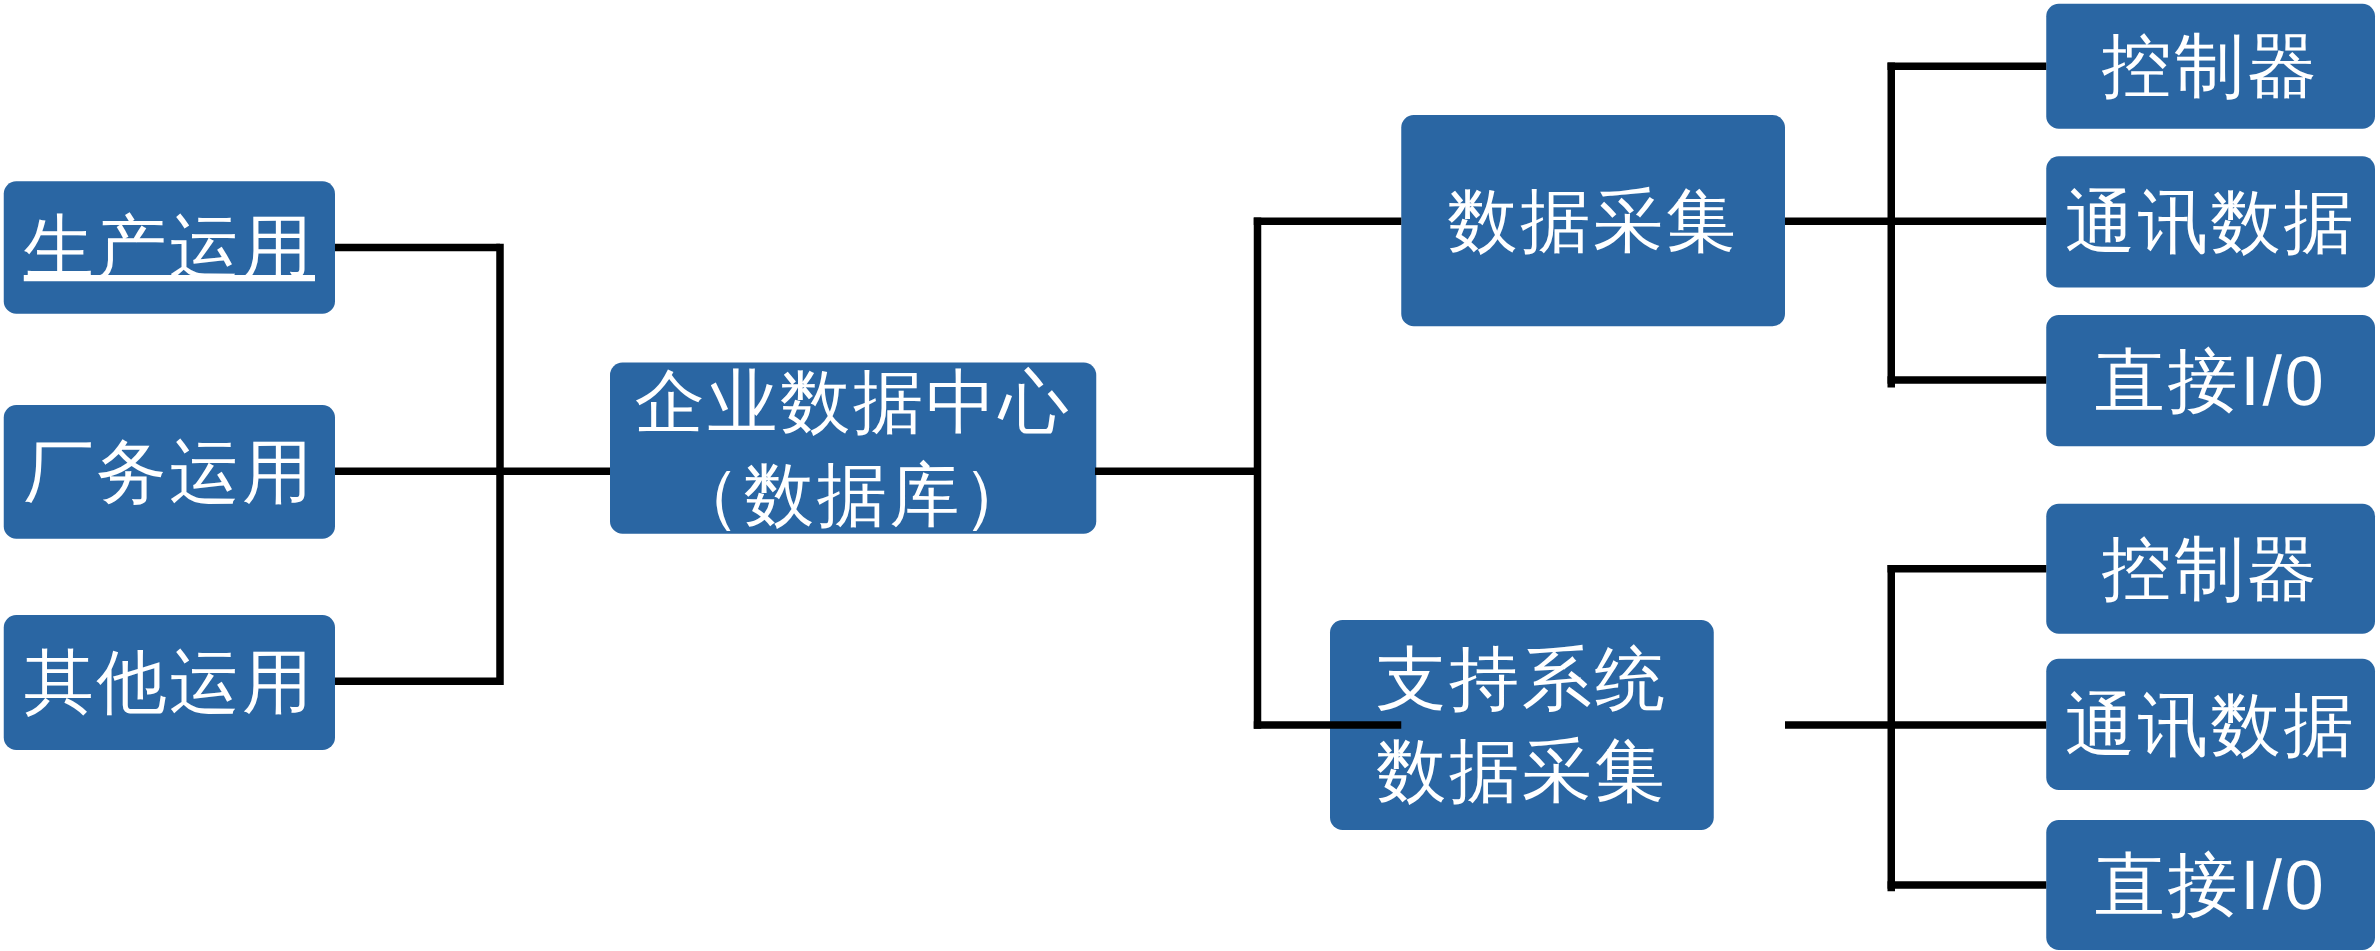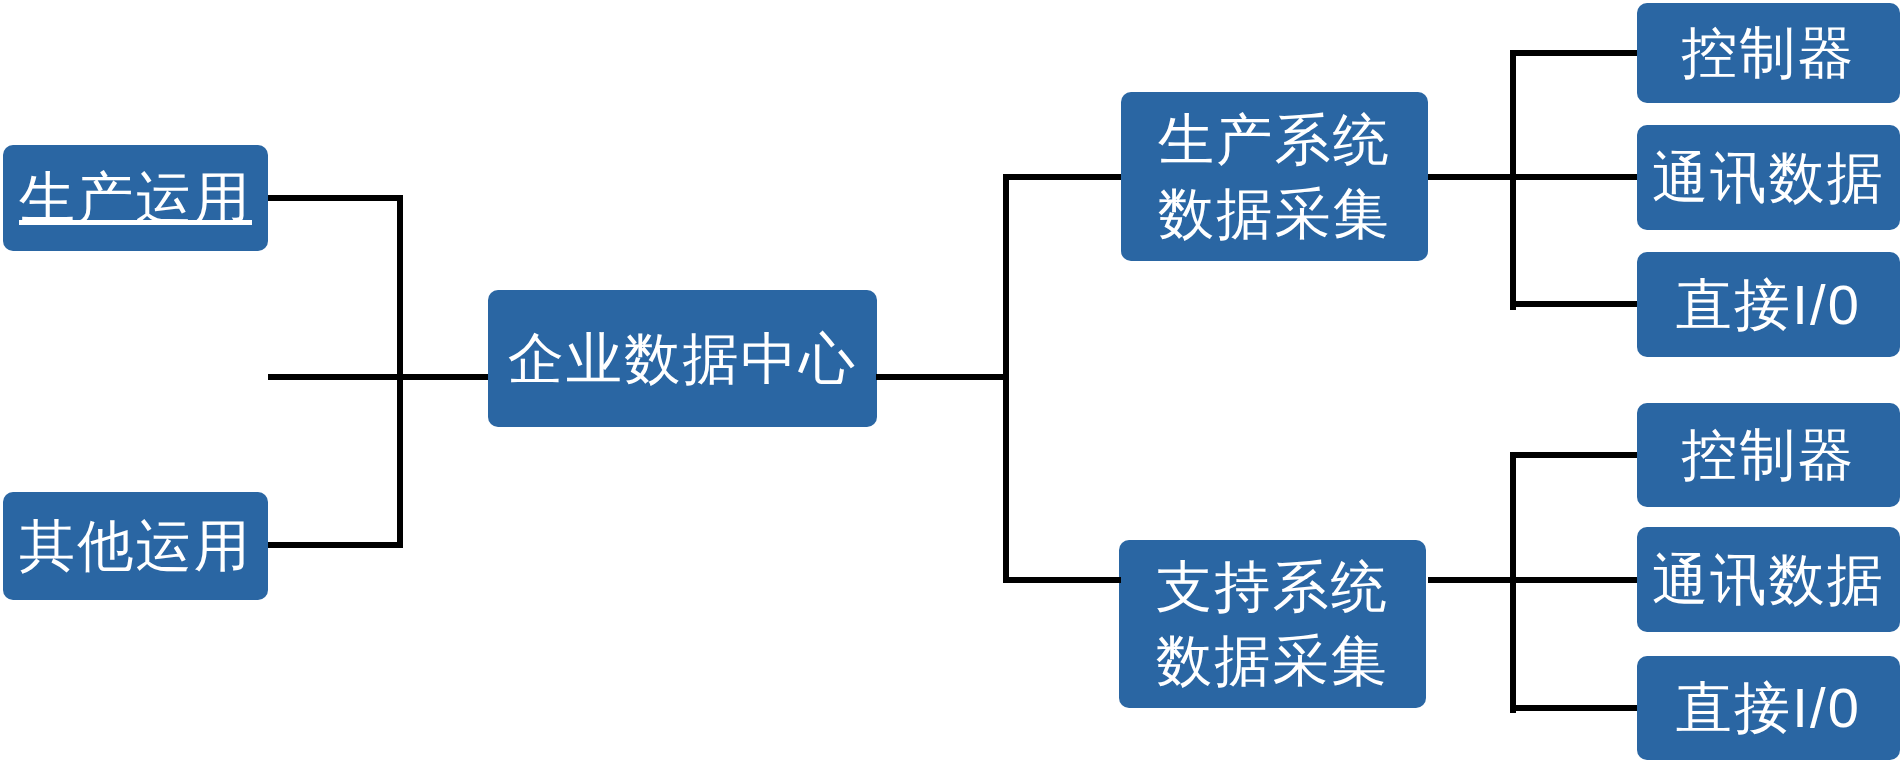--- a/index.html
+++ b/index.html
@@ -35,21 +35,21 @@
     position: absolute;
     background: var(--line-color, #000000);
   }
 
   
   #node-l1 { left: 3px;    top: 145px; width: 265px; height: 106px; text-decoration: underline; }
   #node-l2 { left: 3px;    top: 324px; width: 265px; height: 107px; }
   #node-l3 { left: 3px;    top: 492px; width: 265px; height: 108px; text-align: center; }
   #node-c  { left: 488px;  top: 290px; width: 389px; height: 137px; }
   #node-p1 { left: 1121px; top: 92px;  width: 307px; height: 169px; }
-  #node-p2 { left: 1119px; top: 496px; width: 307px; height: 168px; margin-top: 44px; }
+  #node-p2 { left: 1064px; top: 496px; width: 307px; height: 168px; }
   #node-t1 { left: 1637px; top: 3px;   width: 263px; height: 100px; }
   #node-t2 { left: 1637px; top: 125px; width: 263px; height: 105px; }
   #node-t3 { left: 1637px; top: 252px; width: 263px; height: 105px; }
   #node-b1 { left: 1637px; top: 403px; width: 263px; height: 104px; }
   #node-b2 { left: 1637px; top: 527px; width: 263px; height: 105px; }
   #node-b3 { left: 1637px; top: 656px; width: 263px; height: 104px; }
 
   
   #conn-l-h1  { left: 268px;  top: 195px; width: 132px; height: 6px; }
   #conn-l-h2  { left: 268px;  top: 374px; width: 220px; height: 6px; }
@@ -75,30 +75,33 @@
   #conn-b-h3  { left: 1510px; top: 705px; width: 127px; height: 6px; }
 </style>
 </head>
 <body>
 
 <div id="canvas" style="--bg: #ffffff; --node-fill: #2A66A3; --node-text: #ffffff; --line-color: #000000;">
 
   <div class="node" id="node-l1">
     <span class="line">生产运用</span>
   </div>
+  <div class="node" id="node-l2">
+    <span class="line">厂务运用</span>
+  </div>
   <div class="node" id="node-l3">
     <span class="line">其他运用</span>
   </div>
 
   <div class="node" id="node-c">
     <span class="line">企业数据中心</span>
+    <span class="line">（数据库）</span>
   </div>
 
   <div class="node" id="node-p1">
-    <span class="line">生产系统</span>
     <span class="line">数据采集</span>
   </div>
   <div class="node" id="node-p2">
     <span class="line">支持系统</span>
     <span class="line">数据采集</span>
   </div>
 
   <div class="node" id="node-t1">
     <span class="line">控制器</span>
   </div>

